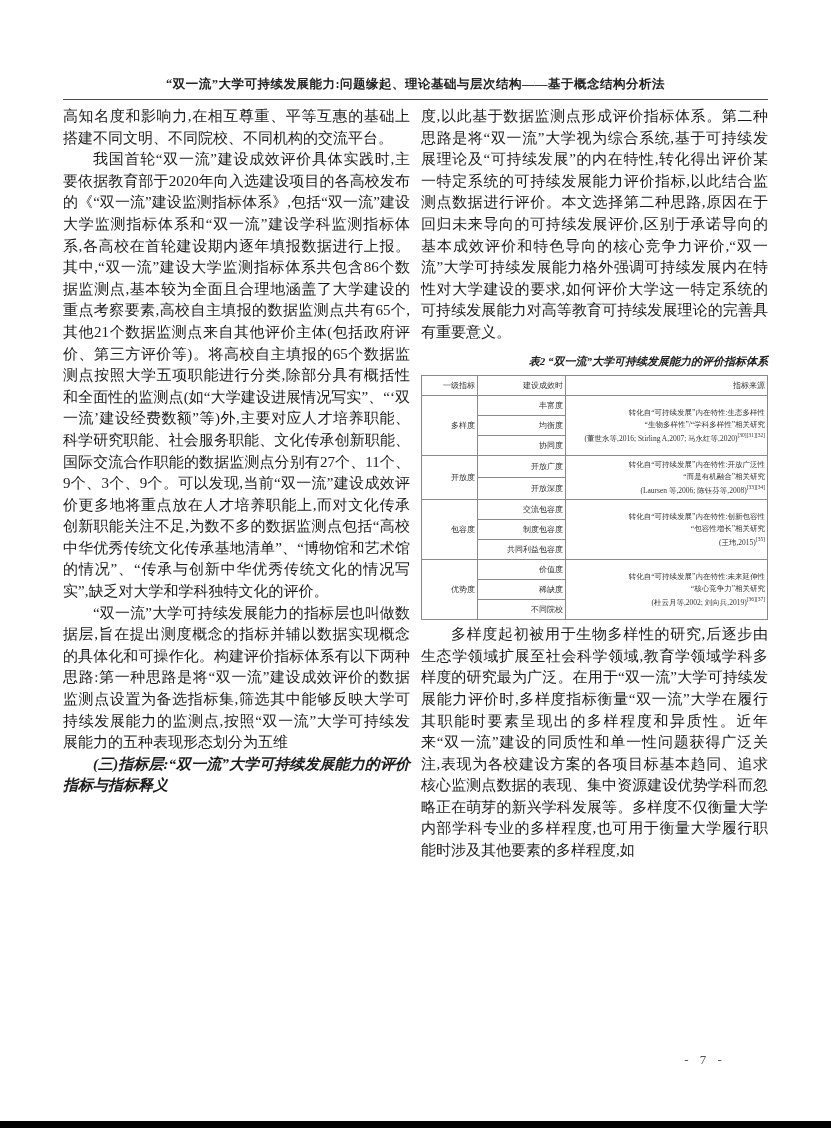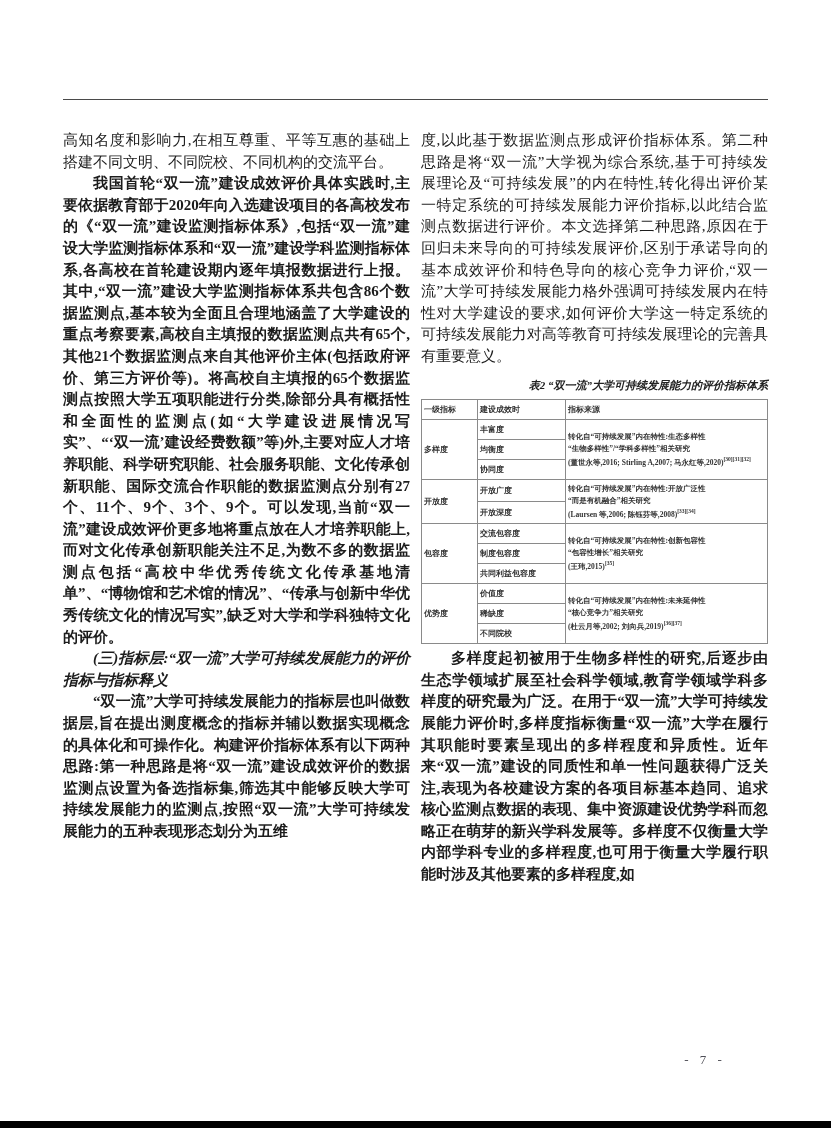--- a/index.html
+++ b/index.html
@@ -2,56 +2,57 @@
 <html><head>
 <meta charset="utf-8">
 <style>
   html,body{margin:0;padding:0;background:#ffffff;}
   .page{position:relative;width:831px;height:1128px;background:#fff;overflow:hidden;
         font-family:"Liberation Serif","DejaVu Serif",serif;color:#1c1c1c;}
   .header-title{position:absolute;top:76px;left:63px;width:705px;text-align:center;
         font-size:12.5px;font-weight:600;color:#222;letter-spacing:.5px;white-space:nowrap;}
   .header-rule{position:absolute;top:99px;left:63px;width:705px;height:0;
         border-top:1.2px solid #4a4a4a;}
-  .columns{position:absolute;top:106px;left:63px;width:705px;display:flex;gap:11px;margin-top:24px;}
+  .columns{position:absolute;top:106px;left:63px;width:705px;display:flex;gap:11px;}
   .col{width:347px;font-size:15px;line-height:21.6px;text-align:justify;
         text-justify:inter-character;}
   .para{margin:0;}
-  .indent{text-indent:2em;font-weight:bold;}
+  .indent{text-indent:2em;}
   .kai{font-style:italic;font-weight:600;}
   .tbl-caption{margin:7px 0 3px;text-align:right;font-size:11px;font-weight:700;
         font-style:italic;color:#222;}
   table.indicator{width:100%;border-collapse:collapse;table-layout:fixed;}
   table.indicator col.w1{width:56px;} table.indicator col.w2{width:88px;}
-  table.indicator td,table.indicator th{border:0.8px solid #8a8a8a;text-align:left;
-        vertical-align:middle;font-weight:bold;font-size:8px;color:#333;
+  table.indicator td,table.indicator th{border:0.8px solid #8a8a8a;text-align:right;
+        vertical-align:middle;font-weight:normal;font-size:8px;color:#333;
         padding:3px 2px;line-height:13px;}
   table.indicator thead th{height:12px;}
   td.c3 div{line-height:11.5px;font-size:7.5px;}
   td.c3 sup{font-size:5.5px;vertical-align:super;}
   .pagenum{position:absolute;top:1052px;left:640px;width:130px;text-align:center;
         font-size:13px;color:#4f4f57;letter-spacing:4px;}
   .footer{position:absolute;top:1086px;left:27px;width:780px;color:#b4b4b4;
         font-size:13.5px;white-space:nowrap;}
   .footer .url{margin-left:30px;}
   .bottombar{position:absolute;left:0;bottom:0;width:831px;height:7px;background:#000;}
 </style>
 </head>
 <body>
 
 <div class="page">
 
+  <div class="header-title">“双一流”大学可持续发展能力:问题缘起、理论基础与层次结构——基于概念结构分析法</div>
   <div class="header-rule"></div>
 
   <div class="columns">
     <div class="col">
         <p class="para">高知名度和影响力,在相互尊重、平等互惠的基础上搭建不同文明、不同院校、不同机构的交流平台。</p>
         <p class="para indent">我国首轮“双一流”建设成效评价具体实践时,主要依据教育部于2020年向入选建设项目的各高校发布的《“双一流”建设监测指标体系》,包括“双一流”建设大学监测指标体系和“双一流”建设学科监测指标体系,各高校在首轮建设期内逐年填报数据进行上报。其中,“双一流”建设大学监测指标体系共包含86个数据监测点,基本较为全面且合理地涵盖了大学建设的重点考察要素,高校自主填报的数据监测点共有65个,其他21个数据监测点来自其他评价主体(包括政府评价、第三方评价等)。将高校自主填报的65个数据监测点按照大学五项职能进行分类,除部分具有概括性和全面性的监测点(如“大学建设进展情况写实”、“‘双一流’建设经费数额”等)外,主要对应人才培养职能、科学研究职能、社会服务职能、文化传承创新职能、国际交流合作职能的数据监测点分别有27个、11个、9个、3个、9个。可以发现,当前“双一流”建设成效评价更多地将重点放在人才培养职能上,而对文化传承创新职能关注不足,为数不多的数据监测点包括“高校中华优秀传统文化传承基地清单”、“博物馆和艺术馆的情况”、“传承与创新中华优秀传统文化的情况写实”,缺乏对大学和学科独特文化的评价。</p>
+        <p class="para indent">“双一流”大学可持续发展能力的指标层也叫做数据层,旨在提出测度概念的指标并辅以数据实现概念的具体化和可操作化。构建评价指标体系有以下两种思路:第一种思路是将“双一流”建设成效评价的数据监测点设置为备选指标集,筛选其中能够反映大学可持续发展能力的监测点,按照“双一流”大学可持续发展能力的五种表现形态划分为五维</p>
         <p class="para indent kai">(三)指标层:“双一流”大学可持续发展能力的评价指标与指标释义</p>
-        <p class="para indent">“双一流”大学可持续发展能力的指标层也叫做数据层,旨在提出测度概念的指标并辅以数据实现概念的具体化和可操作化。构建评价指标体系有以下两种思路:第一种思路是将“双一流”建设成效评价的数据监测点设置为备选指标集,筛选其中能够反映大学可持续发展能力的监测点,按照“双一流”大学可持续发展能力的五种表现形态划分为五维</p>
       </div>
 
     <div class="col">
       <div>
           <p class="para">度,以此基于数据监测点形成评价指标体系。第二种思路是将“双一流”大学视为综合系统,基于可持续发展理论及“可持续发展”的内在特性,转化得出评价某一特定系统的可持续发展能力评价指标,以此结合监测点数据进行评价。本文选择第二种思路,原因在于回归未来导向的可持续发展评价,区别于承诺导向的基本成效评价和特色导向的核心竞争力评价,“双一流”大学可持续发展能力格外强调可持续发展内在特性对大学建设的要求,如何评价大学这一特定系统的可持续发展能力对高等教育可持续发展理论的完善具有重要意义。</p>
         </div>
 
       <div class="tbl-caption">表2  “双一流”大学可持续发展能力的评价指标体系</div>
 
       <table class="indicator">

